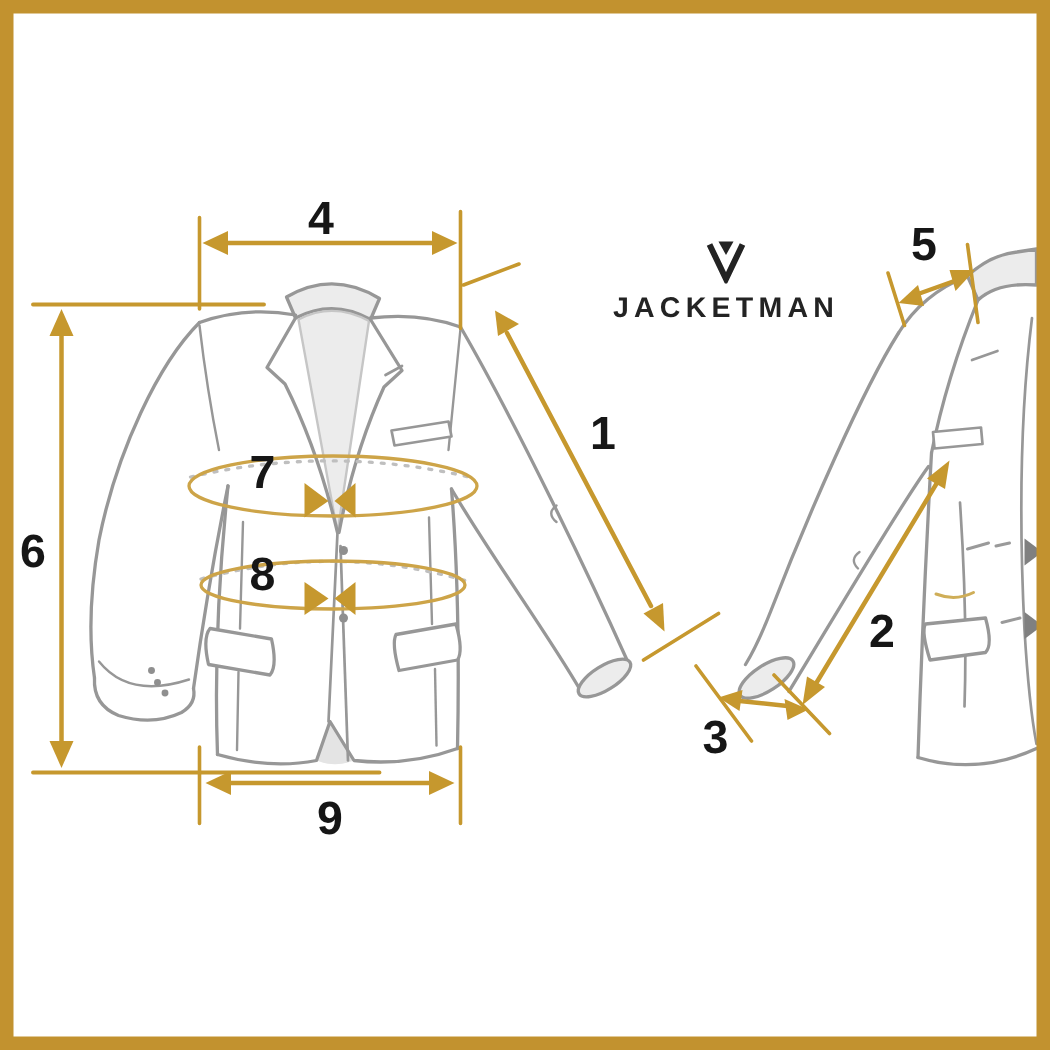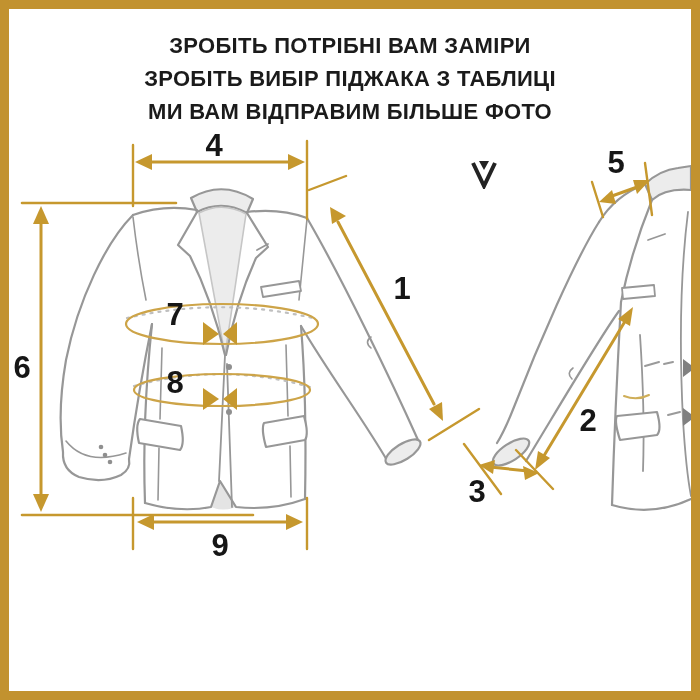--- a/index.html
+++ b/index.html
@@ -178,30 +178,26 @@
 
     <g>
       <path class="gold" d="M464,444 L501,494 M516,450 L553,489" stroke-width="2.4"></path>
       <path class="gold" d="M490,467 L528,471" stroke-width="3"></path>
       <polygon class="goldfill" points="479,465 495,460 493,474"></polygon>
       <polygon class="goldfill" points="539,473 523,466 525,480"></polygon>
       <text class="num" x="477" y="502">3</text>
     </g>
   </svg>
 
-  <div class="header">
-    <div>ЗРОБІТЬ ПОТРІБНІ ВАМ ЗАМІРИ</div>
-    <div>ЗРОБІТЬ ВИБІР ПІДЖАКА З ТАБЛИЦІ</div>
-    <div>МИ ВАМ ВІДПРАВИМ БІЛЬШЕ ФОТО</div>
-  </div>
 
   <div class="logo">
     <span class="glyph">
       <svg width="30" height="30" viewBox="0 0 30 30">
         <polygon points="10,2 20,2 15,11" fill="#232323"></polygon>
         <path d="M4,4 L15,27 L26,4" stroke="#232323" stroke-width="4" fill="none"></path>
       </svg>
     </span>
+    <div class="word">JACKETMAN</div>
   </div>
 
 
   <div class="frame"></div>
 </div>
 
 </body></html>

